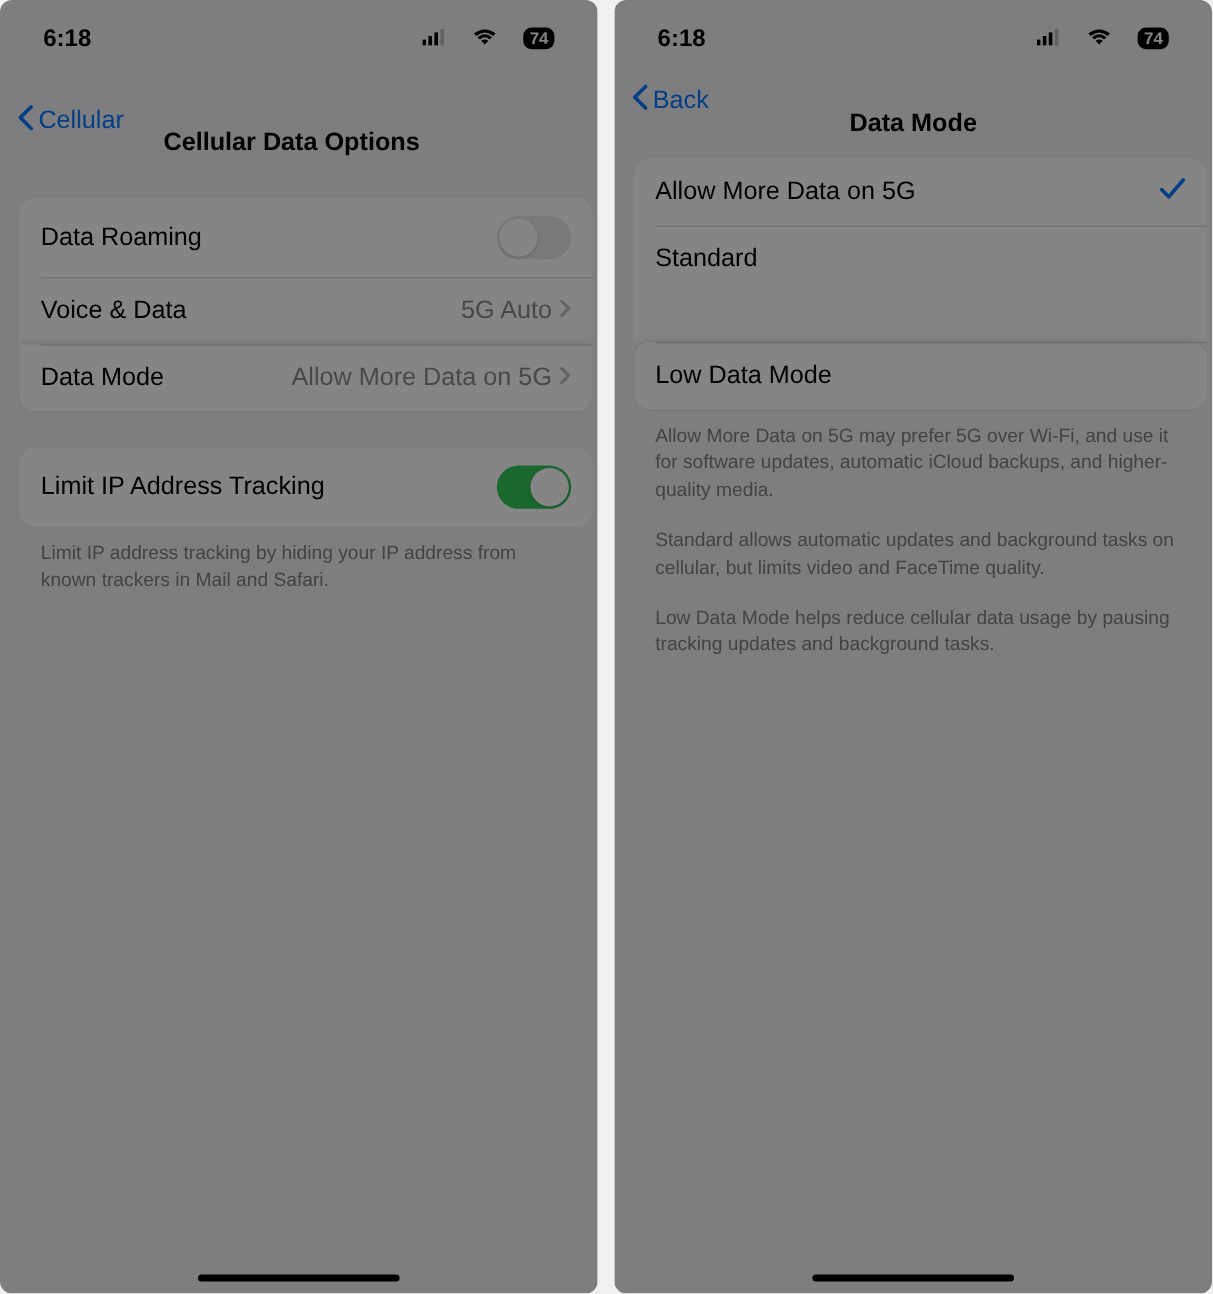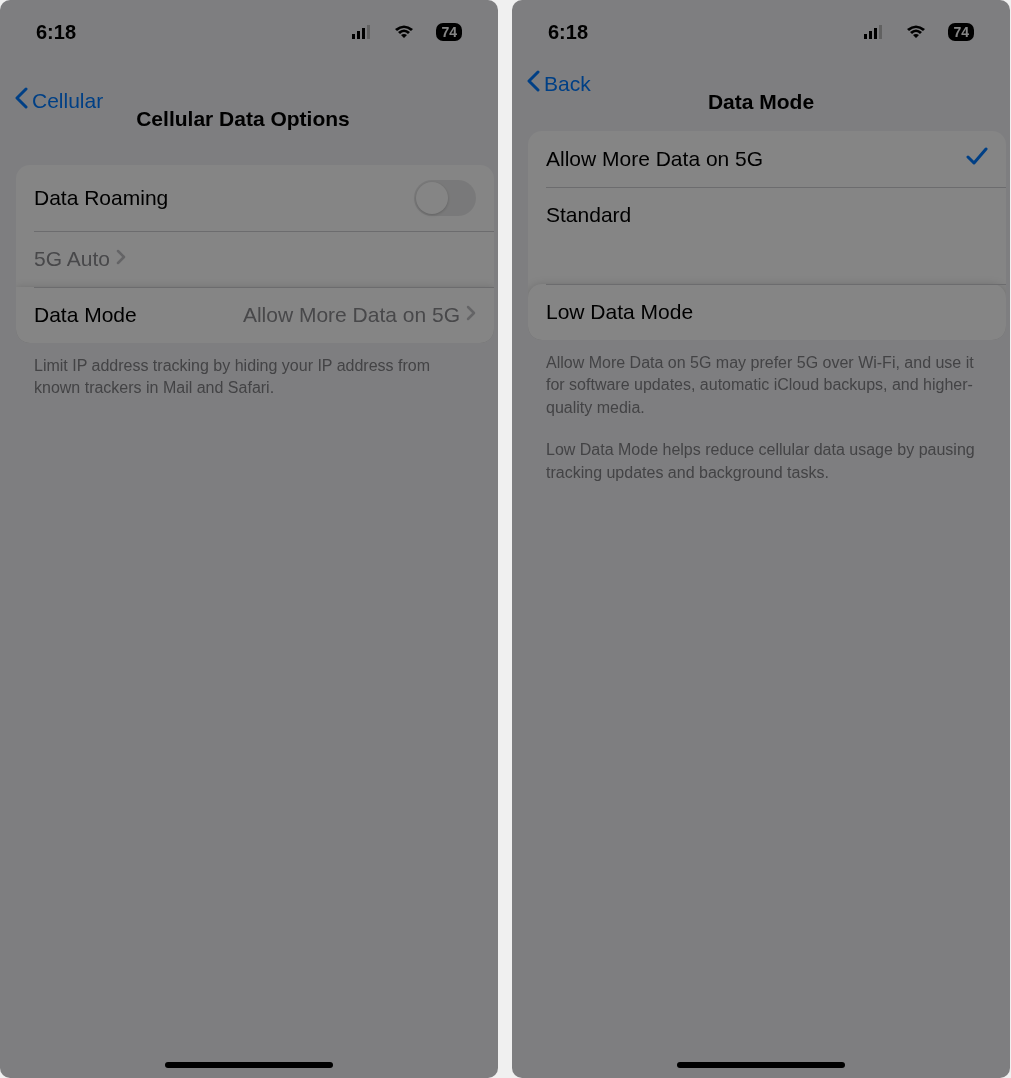--- a/index.html
+++ b/index.html
@@ -214,38 +214,47 @@
 
   <div class="content">
     <div class="group">
       <div class="row">
         <span class="row-label">Data Roaming</span>
         <span class="toggle toggle-off">
             <span class="toggle-knob"></span>
           </span>
       </div>
       <div class="row">
+        <span class="row-label">Voice &amp; Data</span>
         <span class="row-detail">5G Auto</span>
         <span class="chevron">
           <svg width="10" height="16" viewBox="0 0 10 16">
               <path d="M2 2 L8 8 L2 14" stroke="#c0c0c4" stroke-width="2.5" fill="none" stroke-linecap="round" stroke-linejoin="round"></path>
             </svg>
         </span>
       </div>
       <div class="row highlight highlight-rounded-bottom">
         <span class="row-label">Data Mode</span>
         <span class="row-detail">Allow More Data on 5G</span>
         <span class="chevron">
           <svg width="10" height="16" viewBox="0 0 10 16">
               <path d="M2 2 L8 8 L2 14" stroke="#c0c0c4" stroke-width="2.5" fill="none" stroke-linecap="round" stroke-linejoin="round"></path>
             </svg>
         </span>
       </div>
     </div>
 
+    <div class="group">
+      <div class="row">
+        <span class="row-label">Limit IP Address Tracking</span>
+        <span class="toggle toggle-on">
+            <span class="toggle-knob"></span>
+          </span>
+      </div>
+    </div>
     <div class="footer-text">Limit IP address tracking by hiding your IP address from known trackers in Mail and Safari.</div>
   </div>
 
   <div class="home-indicator"></div>
 </div>
 
 <div class="phone phone-right">
   <div class="dim-overlay"></div>
 
   <div class="statusbar">
@@ -292,17 +301,18 @@
       </div>
       <div class="row">
         <span class="row-label">Standard</span>
       </div>
       <div class="row highlight highlight-rounded-all">
         <span class="row-label">Low Data Mode</span>
       </div>
     </div>
 
     <div class="footer-text">Allow More Data on 5G may prefer 5G over Wi-Fi, and use it for software updates, automatic iCloud backups, and higher-quality media.</div>
+    <div class="footer-text" style="margin-top:0;">Standard allows automatic updates and background tasks on cellular, but limits video and FaceTime quality.</div>
     <div class="footer-text" style="margin-top:0;">Low Data Mode helps reduce cellular data usage by pausing tracking updates and background tasks.</div>
   </div>
 
   <div class="home-indicator"></div>
 </div>
 
 </body></html>

